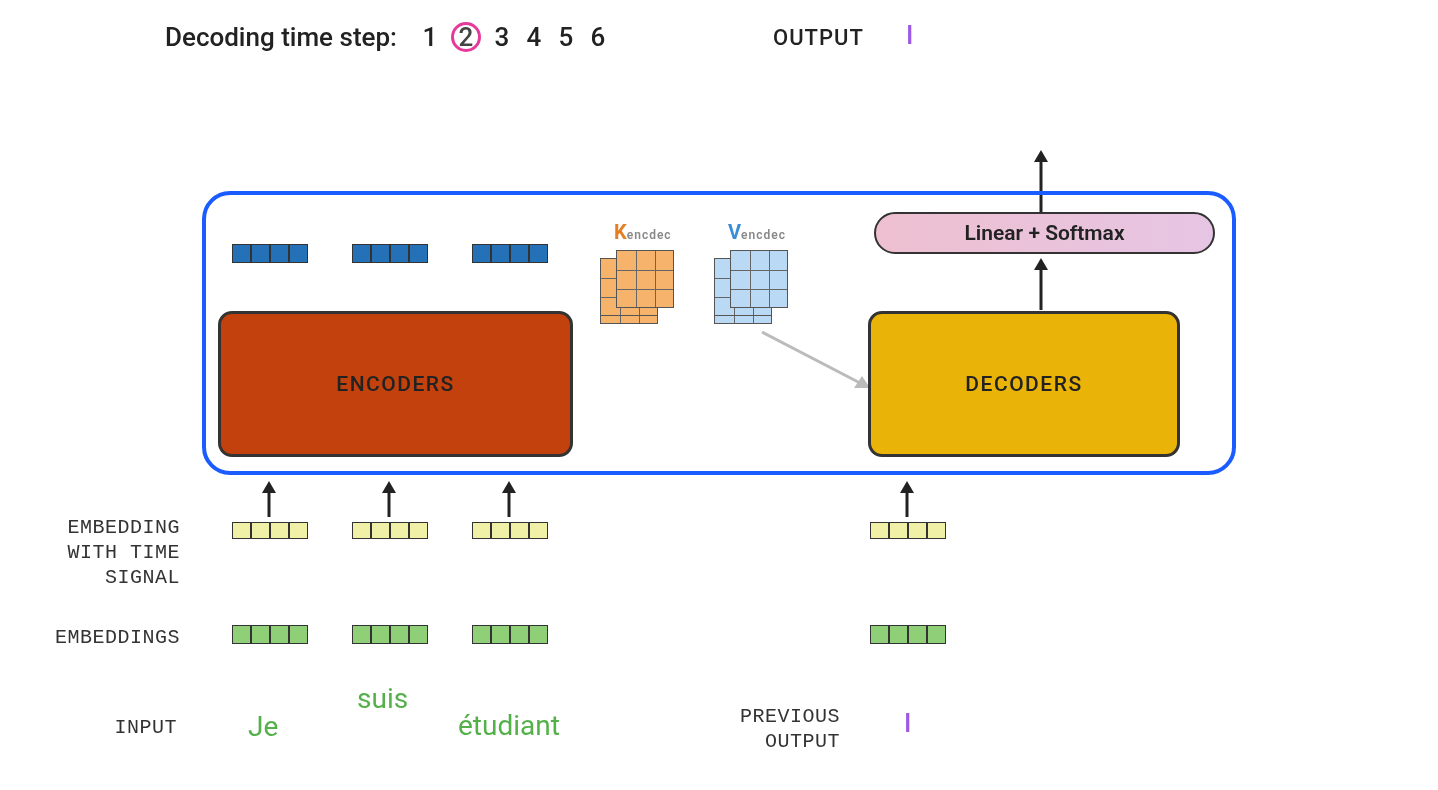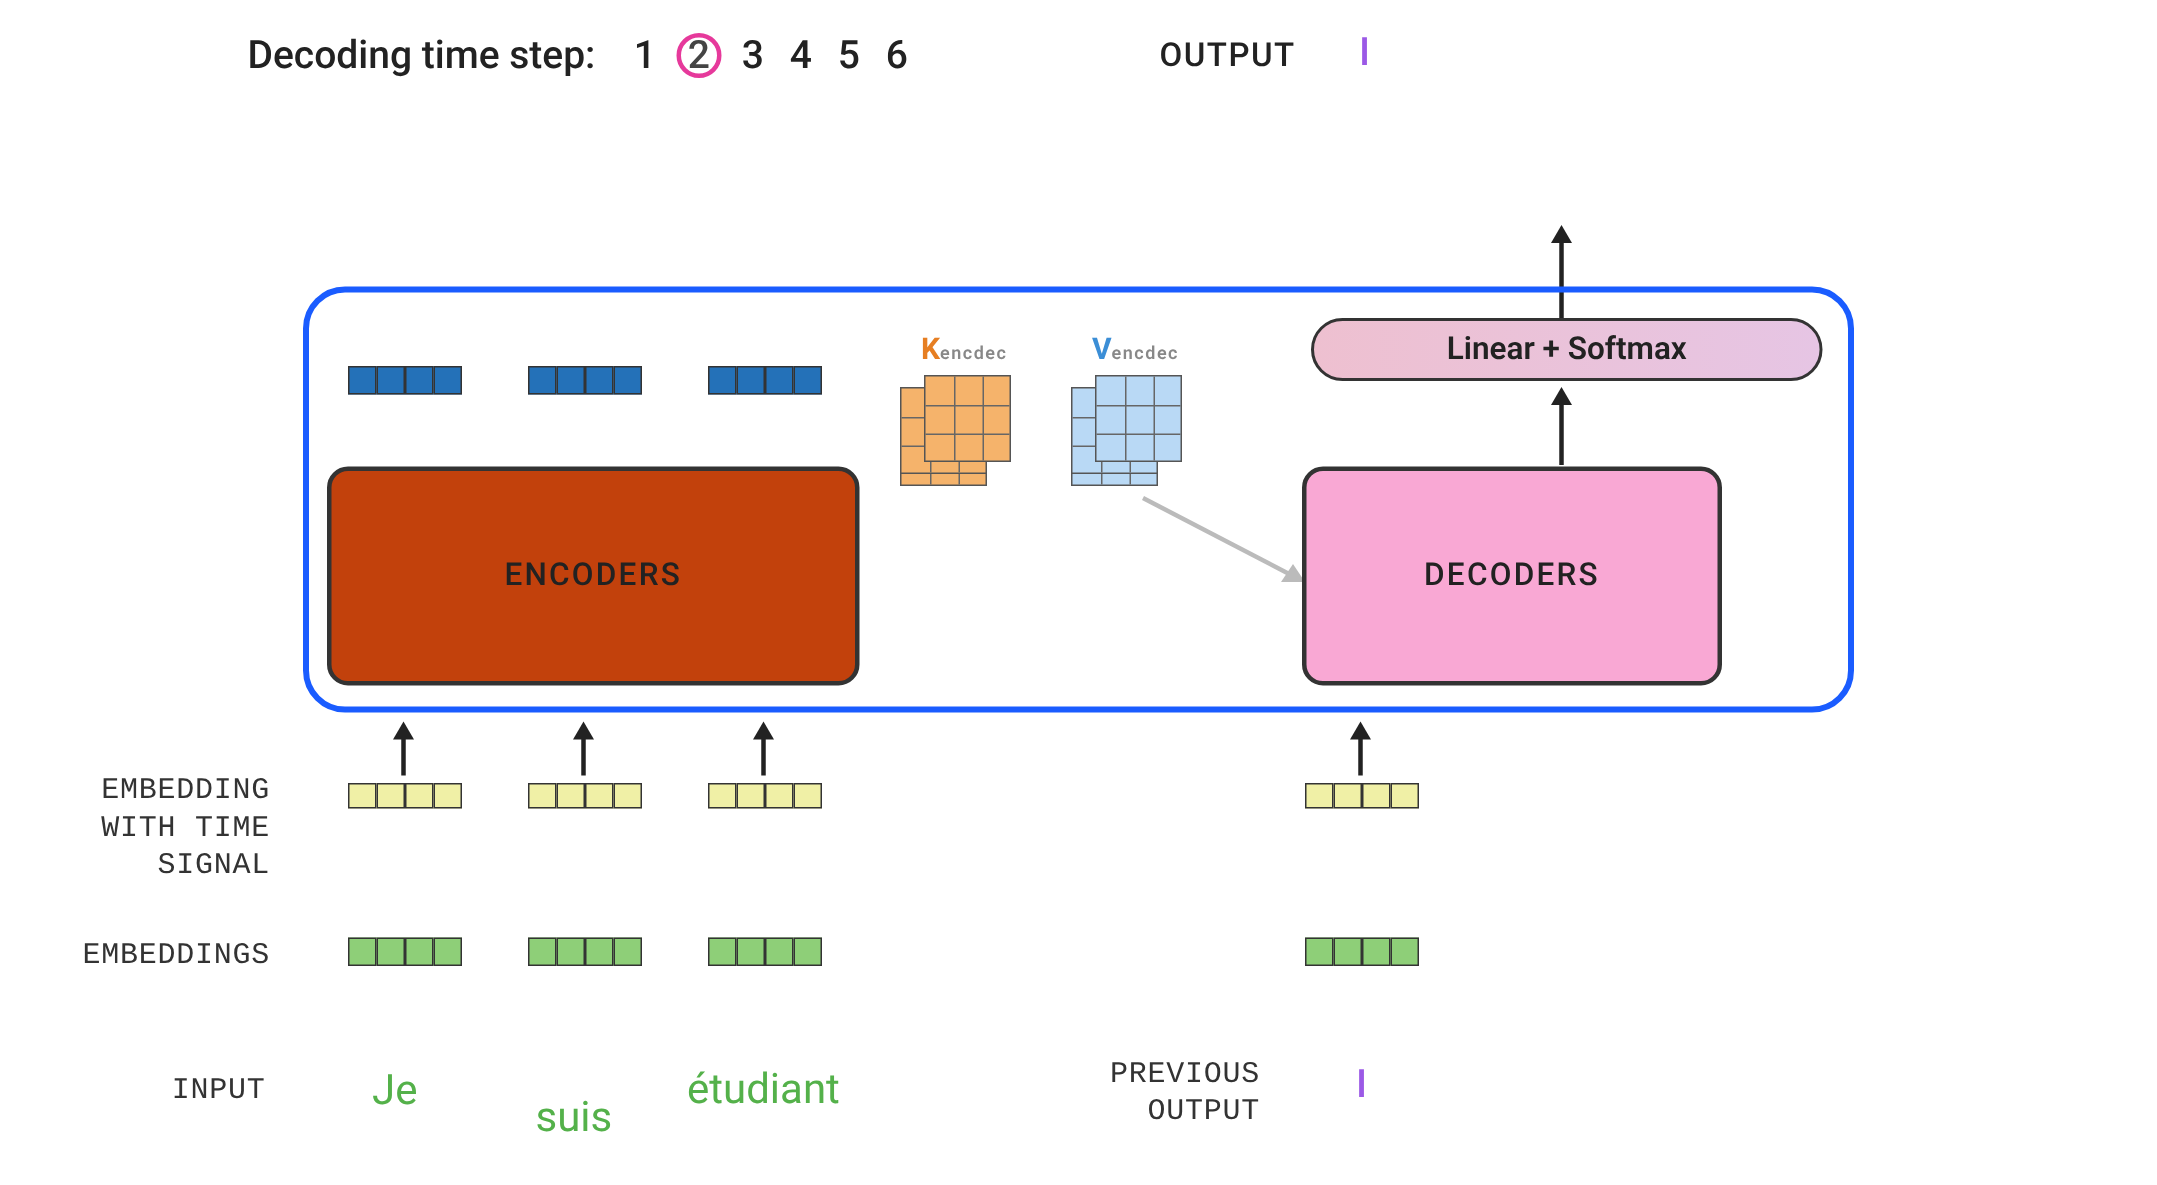--- a/index.html
+++ b/index.html
@@ -16,21 +16,21 @@
   .timestep-label { margin-right: 12px; }
   .step { width: 22px; text-align: center; }
   .circle-step { display: inline-flex; align-items: center; justify-content: center; width: 30px; height: 30px; border: 3px solid #e6399b; border-radius: 50%; color: #444; }
   .output-label { left: 773px; top: 25px; font-size: 22px; font-weight: 500; letter-spacing: 1px; }
   .output-token { left: 906px; top: 20px; font-size: 26px; font-weight: 500; color: #9b59e6; }
   
   .main-box { left: 202px; top: 191px; width: 1034px; height: 284px; border: 4px solid #1a5cff; border-radius: 28px; }
   
   .block { border: 3px solid #333; border-radius: 14px; display: flex; align-items: center; justify-content: center; font-size: 21px; font-weight: 500; letter-spacing: 1.5px; }
   .encoder-box { left: 218px; top: 311px; width: 355px; height: 146px; background: #c2410c; }
-  .decoder-box { left: 868px; top: 311px; width: 280px; height: 146px; background: #f9a8d4; }
+  .decoder-box { left: 868px; top: 311px; width: 312px; height: 146px; background: #eab308; }
   .softmax-box { left: 874px; top: 212px; width: 341px; height: 42px; border: 2px solid #333; border-radius: 22px; background: linear-gradient(90deg, #eec0d0 0%, #e6c5e4 100%); display: flex; align-items: center; justify-content: center; font-size: 21px; font-weight: 600; }
   
   .cells { display: flex; }
   .cell { border: 1px solid #333; }
   .cell.blue { background: #2471b8; width: 19px; height: 19px; }
   .cell.yellow { background: #f0f0a6; width: 19px; height: 17px; }
   .cell.green { background: #8ecf78; width: 19px; height: 19px; }
   
   .matstack { position: absolute; }
   .mat { position: absolute; width: 58px; height: 58px; border: 1.5px solid #555; }
@@ -228,17 +228,17 @@
 </div>
 <div class="abs cells" style="left:870px; top:625px;">
   <div class="cell green"></div>
     <div class="cell green"></div>
     <div class="cell green"></div>
     <div class="cell green"></div>
 </div>
 
 <div class="abs side-label" style="left:2px; top:715px;">INPUT</div>
 <div class="abs input-word" style="left:248px; top:710px;">Je</div>
-<div class="abs input-word" style="left:357px; top:728px;">suis</div>
+<div class="abs input-word" style="left:357px; top:682px;">suis</div>
 <div class="abs input-word" style="left:458px; top:709px;">étudiant</div>
 
 <div class="abs side-label" style="left:660px; top:704px; text-align:right; width:180px;">PREVIOUS OUTPUT</div>
 <div class="abs prev-output-token" style="left:904px; top:708px;">I</div>
 
 </body></html>

